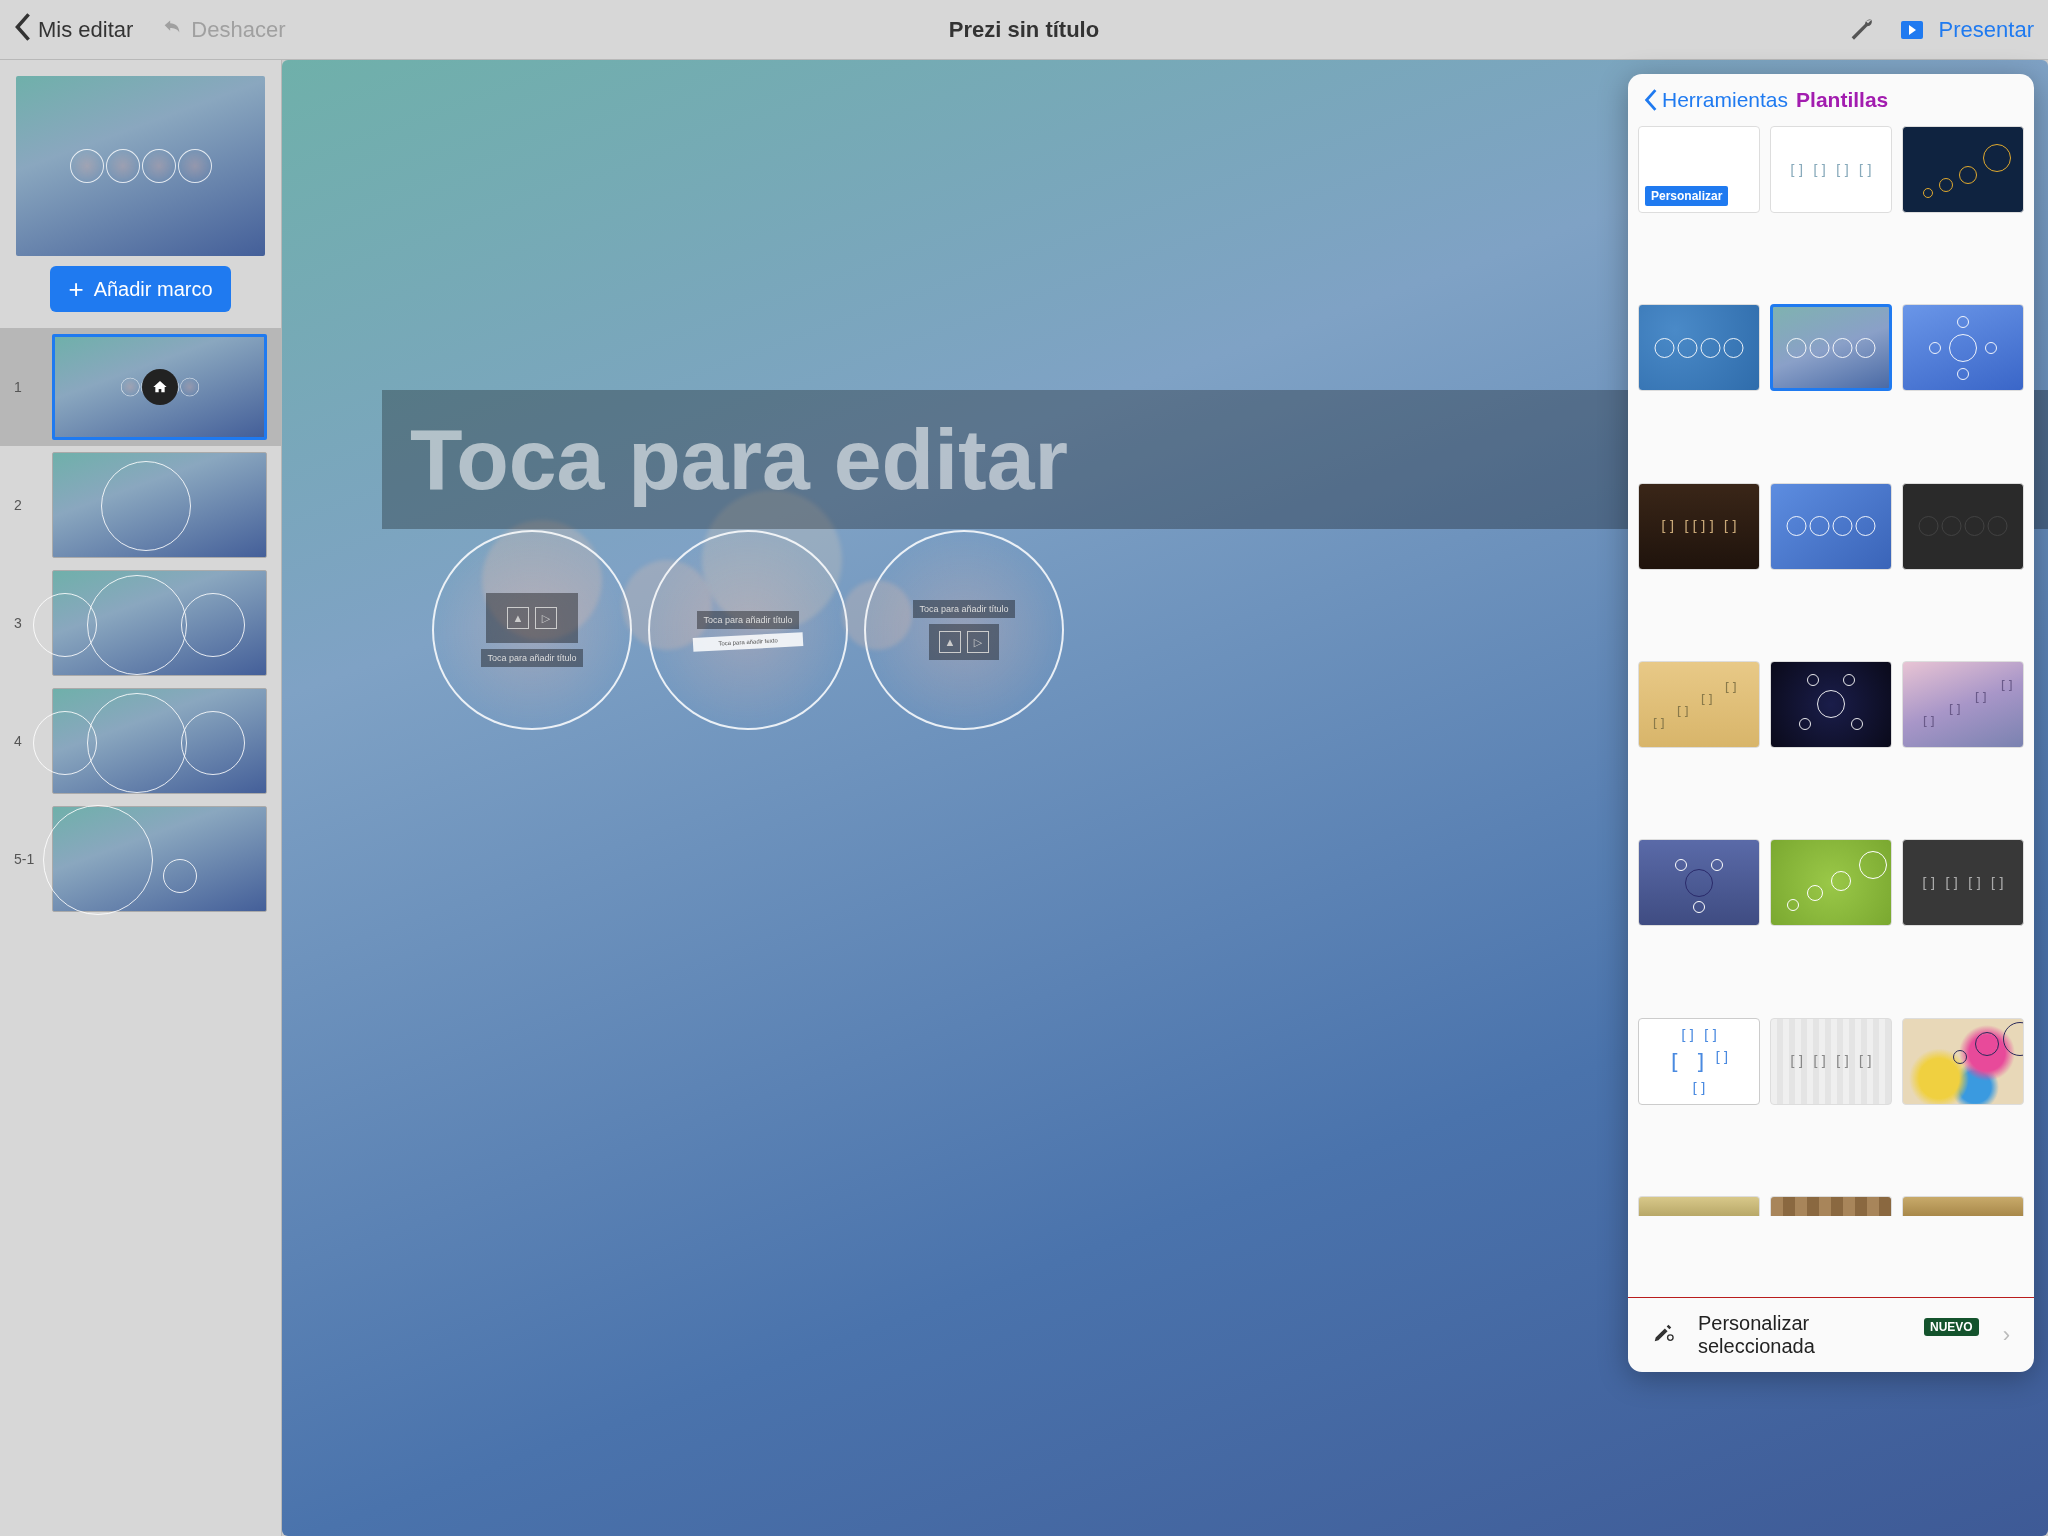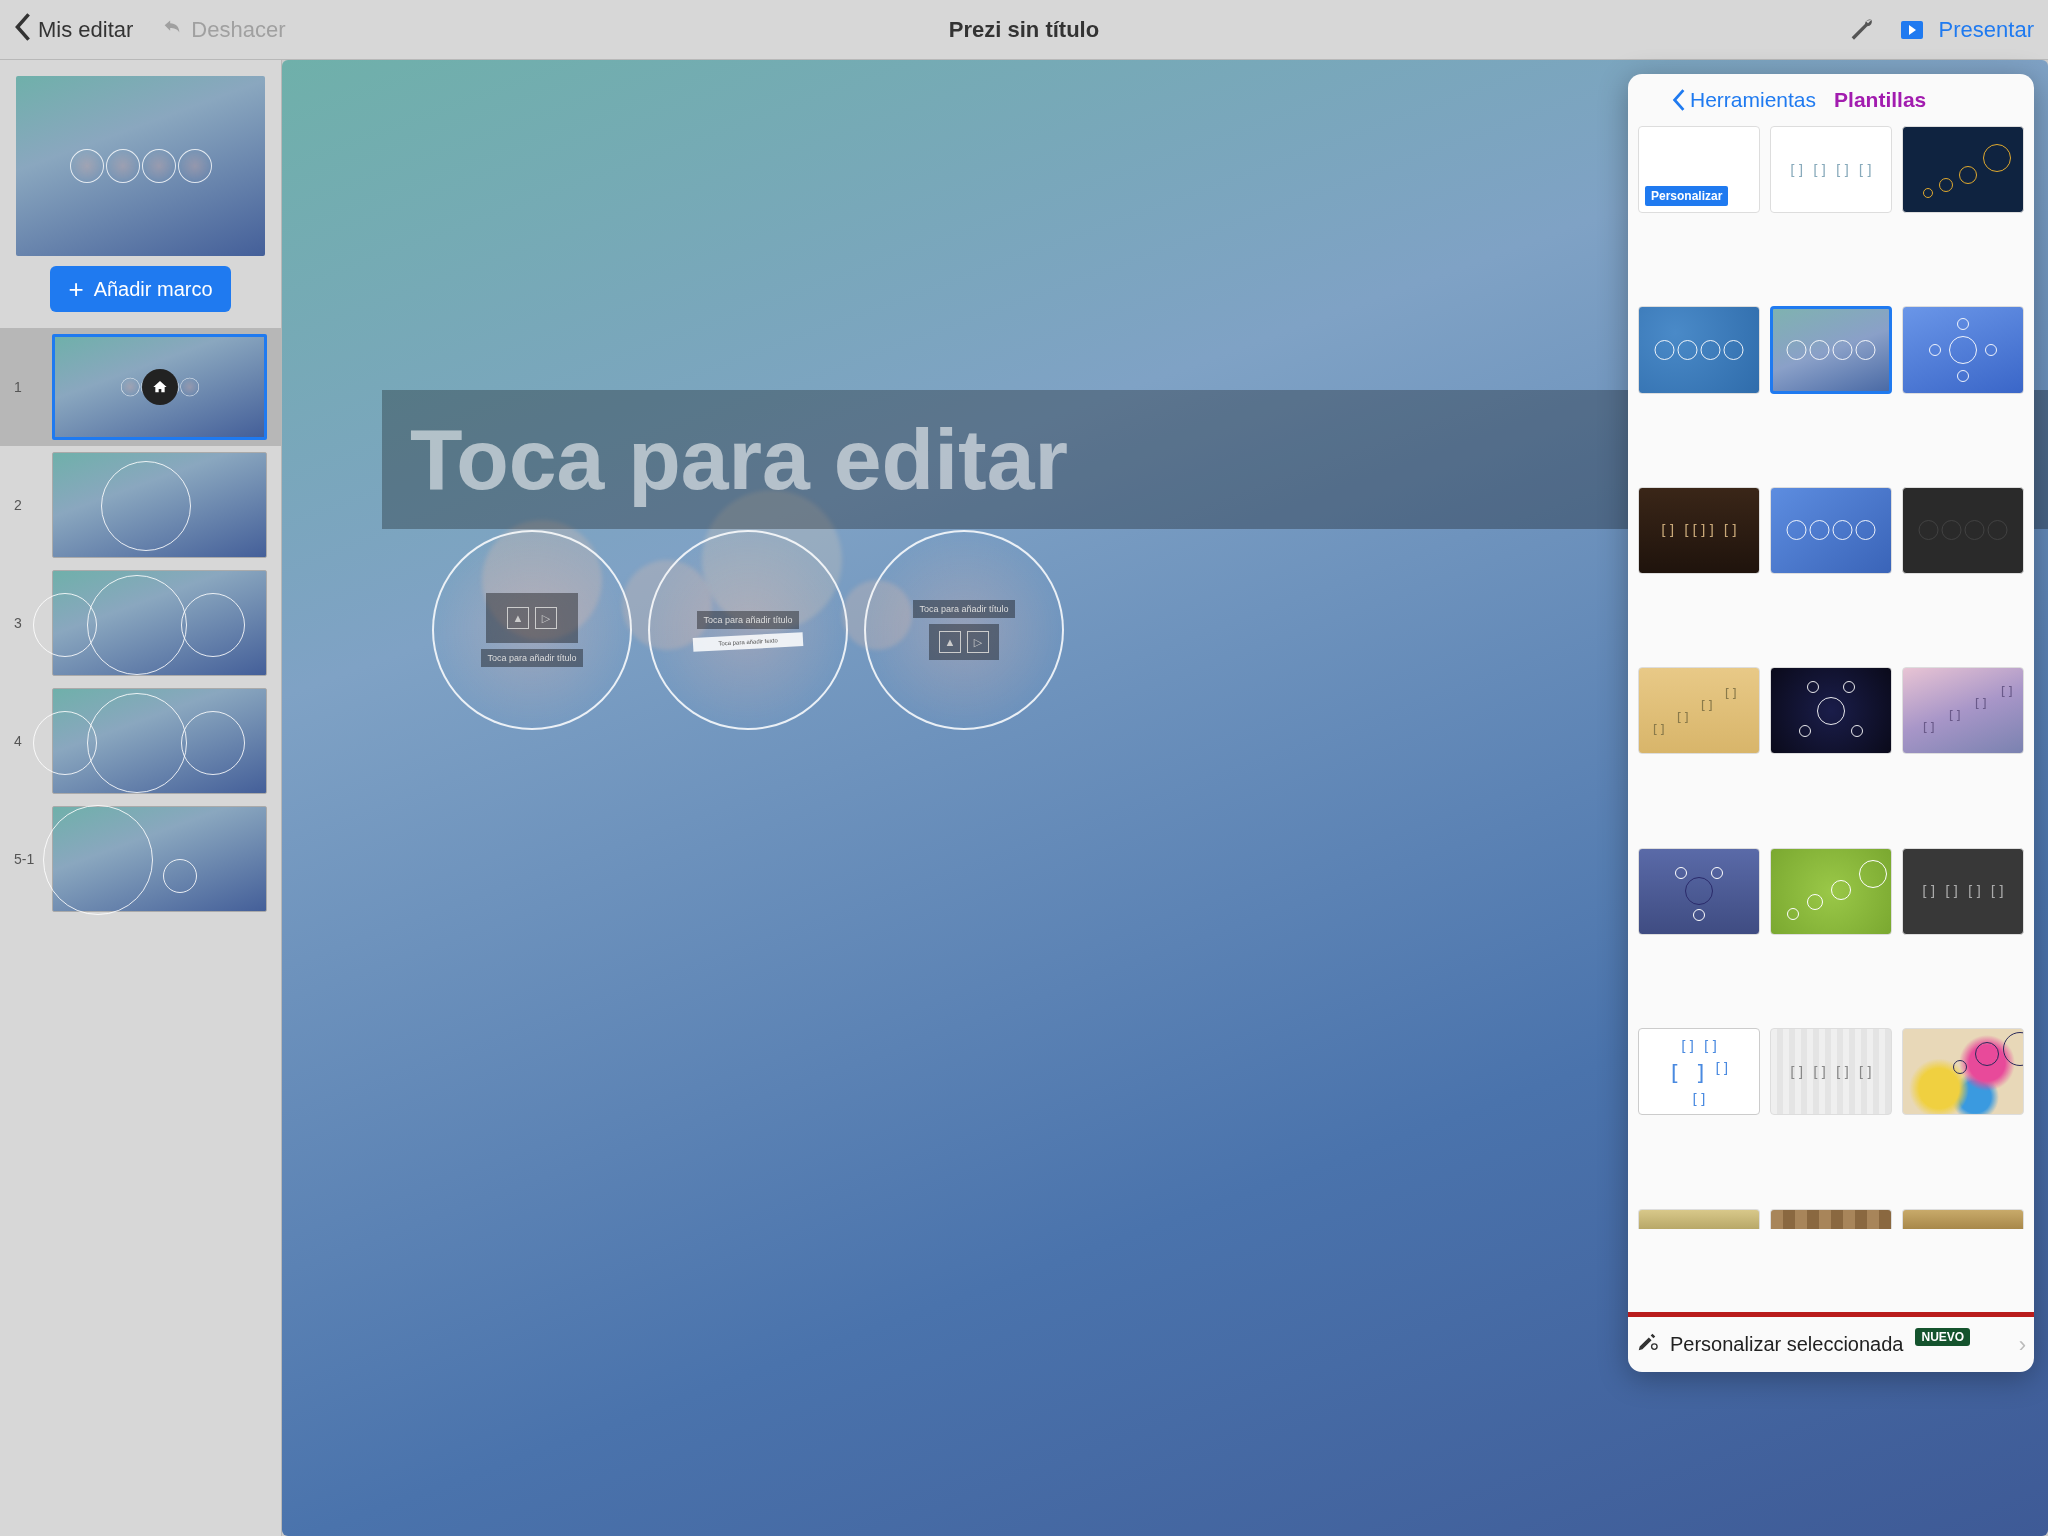--- a/index.html
+++ b/index.html
@@ -81,21 +81,21 @@
   
   .popover {
     position: absolute; top: 74px; right: 14px; width: 406px; bottom: 164px;
     background: #fafafa; border-radius: 14px; box-shadow: 0 6px 30px rgba(0,0,0,.3);
     display:flex; flex-direction:column; overflow:hidden;
   }
   .popover::before {
     content:""; position:absolute; top:-10px; right: 146px;
     border-left: 12px solid transparent; border-right: 12px solid transparent; border-bottom: 12px solid #fafafa;
   }
-  .pop-header { display:flex; align-items:center; padding: 14px 16px; gap: 18px; margin-left: 28px; }
+  .pop-header { display:flex; align-items:center; padding: 14px 16px; gap: 8px; }
   .pop-back { display:flex; align-items:center; color:#1f7af0; font-size:21px; gap:4px; }
   .pop-back svg { width:14px; height:22px; }
   .pop-title { font-size:21px; font-weight:700; color:#a21caf; }
 
   .template-grid {
     flex:1; overflow-y:auto; padding: 0 10px; display:grid;
     grid-template-columns: repeat(3, 1fr); gap: 10px;
   }
   .tmpl {
     aspect-ratio: 1.4/1; border-radius:4px; position:relative; overflow:hidden;
@@ -132,21 +132,21 @@
   .tmpl-chalk { background:#383838; }
   .tmpl-white { background:#fff; }
   .tmpl-stripes { background: repeating-linear-gradient(90deg,#efefef 0 6px,#e4e4e4 6px 12px); }
   .tmpl-colorbokeh { background: radial-gradient(circle at 30% 70%, #f0d040 0 20px, transparent 30px), radial-gradient(circle at 70% 40%, #e84a9a 0 18px, transparent 28px), radial-gradient(circle at 60% 80%, #3a9ae0 0 16px, transparent 24px), #e8d8b8; }
   .tmpl-gold { background: linear-gradient(#d8c88a,#b8a868); }
   .tmpl-planks { background: repeating-linear-gradient(90deg,#a8855a 0 12px,#8a6840 12px 24px); }
   .tmpl-map { background: linear-gradient(#c8aa6a,#a8884a); }
   .tmpl.partial { aspect-ratio: auto; height: 20px; border-radius: 4px 4px 0 0; border-bottom:none; }
 
   .pop-footer {
-    border-top:5px solid #b91c1c; display:flex; align-items:center; padding: 14px 8px; gap: 12px;
+    border-top:1px solid #b91c1c; display:flex; align-items:center; padding: 14px 24px; gap: 24px;
     font-size: 20px; color:#222;
   }
   .pop-footer .tools-icon svg { width:22px; height:22px; }
   .nuevo-badge { background:#14532d; color:#fff; font-size:12px; font-weight:700; padding:2px 6px; border-radius:3px; position:relative; top:-8px; }
   .chevron-r { margin-left:auto; color:#bbb; font-size:22px; }
 </style>
 </head>
 <body>
 
 <div class="toolbar">

